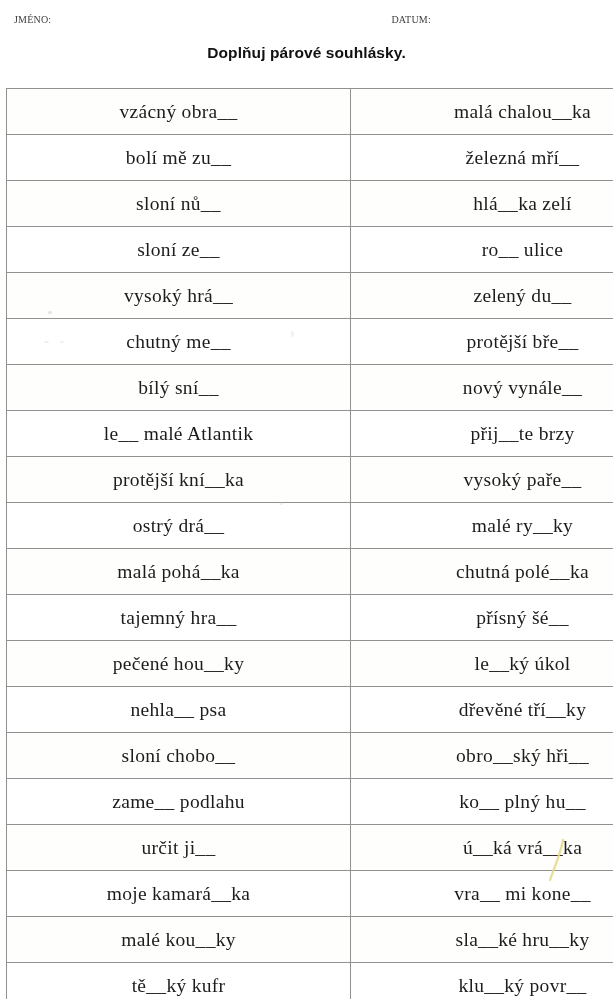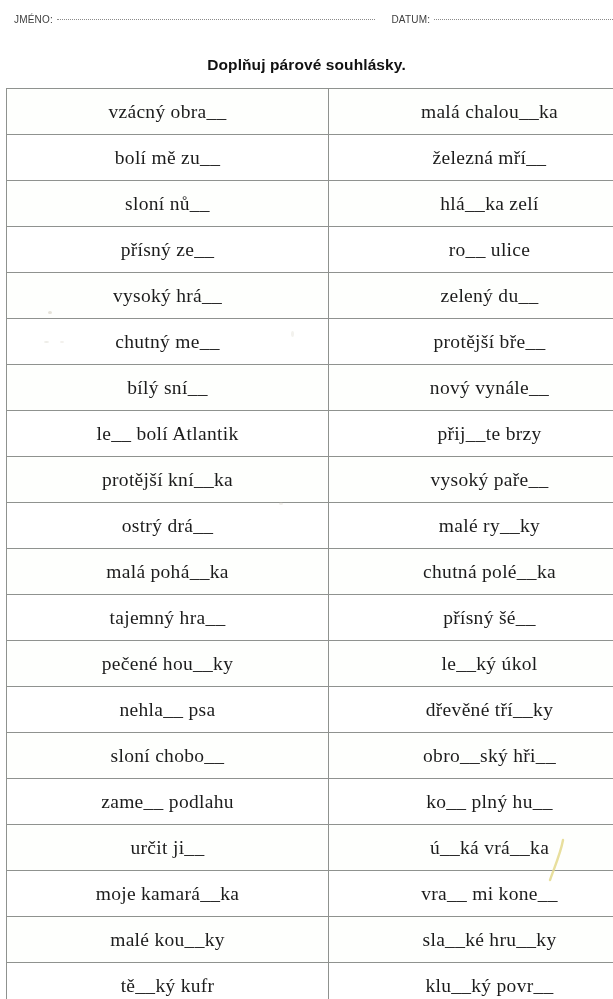--- a/index.html
+++ b/index.html
@@ -21,46 +21,47 @@
     position: absolute;
     top: 14px;
     left: 0;
     width: 613px;
     height: 18px;
     display: flex;
     align-items: baseline;
   }
   .hdr-field {
     display: flex;
-    align-items: center;
-    font-family: Liberation Sans, sans-serif;
+    align-items: flex-start;
+    font-family: Liberation Serif, serif;
     font-size: 10px;
     letter-spacing: 0.2px;
     color: #4a4a4a;
+    flex-direction: column;
   }
   .hdr-field.name { margin-left: 14px; width: 362px; }
   .hdr-field.date { margin-left: 16px; width: 222px; }
   .hdr-label {
     white-space: nowrap;
     font-size: 10px;
     color: #3d3d3d;
   }
   .hdr-dots {
     flex: 1;
     margin-left: 4px;
     border-bottom: 1px dotted #8a8a8a;
     height: 1px;
     position: relative;
     top: -1px;
   }
 
   
   .title {
     position: absolute;
-    top: 56px;
+    top: 44px;
     left: 0;
     width: 613px;
     text-align: center;
     font-family: "Liberation Sans", sans-serif;
     font-size: 15.5px;
     font-weight: bold;
     color: #111111;
     letter-spacing: 0.1px;
   }
 
@@ -75,21 +76,21 @@
   }
   .sheet-table td {
     width: 299px;
     height: 45px;
     border: 1px solid #8f928f;
     text-align: center;
     vertical-align: middle;
     font-family: "Liberation Serif", serif;
     font-size: 19.5px;
     color: #1c1c1c;
-    padding: 0 11px;
+    padding: 0 22px;
     letter-spacing: 0.3px;
     white-space: nowrap;
   }
   .sheet-table tr:nth-child(odd) td { background: #fefffd; }
   .sheet-table tr:nth-child(even) td { background: #ffffff; }
 
   
   .speck {
     position: absolute;
     background: #cfcabc;
@@ -126,37 +127,37 @@
       </tr>
       <tr>
         <td>bolí  mě  zu__</td>
         <td>železná  mří__</td>
       </tr>
       <tr>
         <td>sloní  nů__</td>
         <td>hlá__ka  zelí</td>
       </tr>
       <tr>
-        <td>přísný  ze__</td>
+        <td>sloní  ze__</td>
         <td>ro__  ulice</td>
       </tr>
       <tr>
         <td>vysoký  hrá__</td>
         <td>zelený  du__</td>
       </tr>
       <tr>
         <td>chutný  me__</td>
         <td>protější  bře__</td>
       </tr>
       <tr>
         <td>bílý  sní__</td>
         <td>nový  vynále__</td>
       </tr>
       <tr>
-        <td>le__  bolí  Atlantik</td>
+        <td>le__  malé  Atlantik</td>
         <td>přij__te  brzy</td>
       </tr>
       <tr>
         <td>protější  kní__ka</td>
         <td>vysoký  paře__</td>
       </tr>
       <tr>
         <td>ostrý  drá__</td>
         <td>malé  ry__ky</td>
       </tr>

